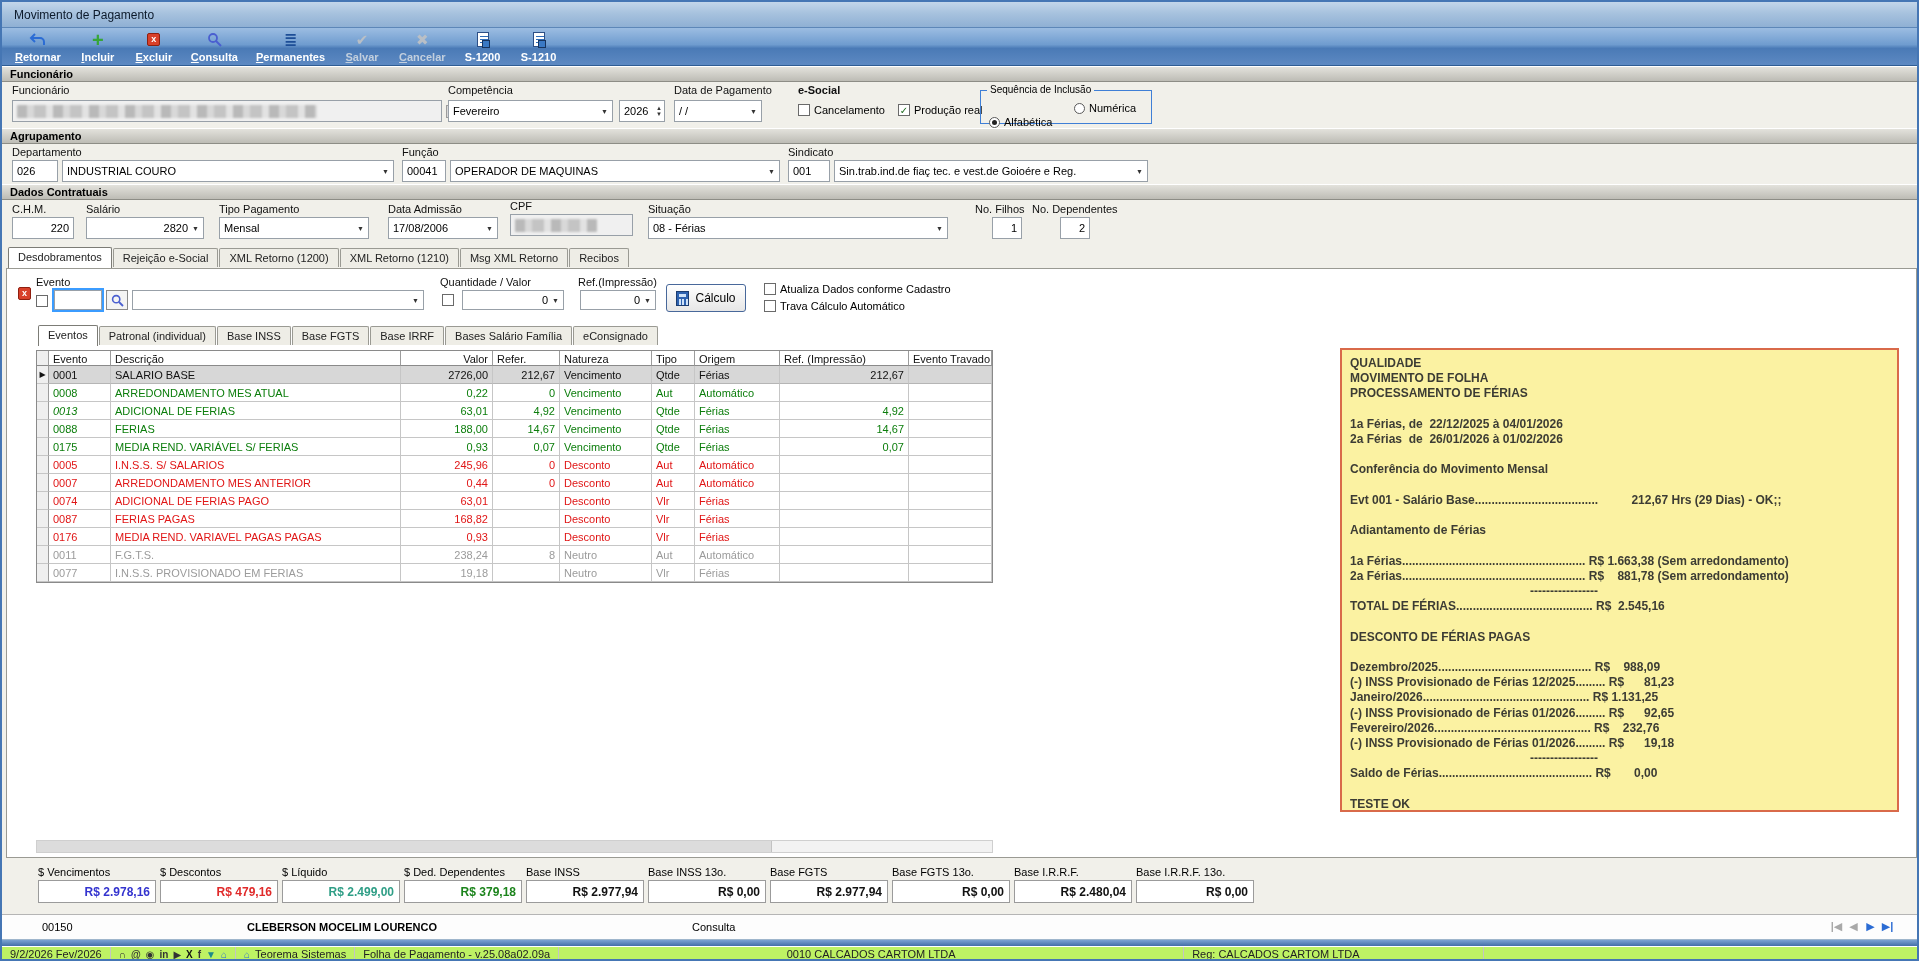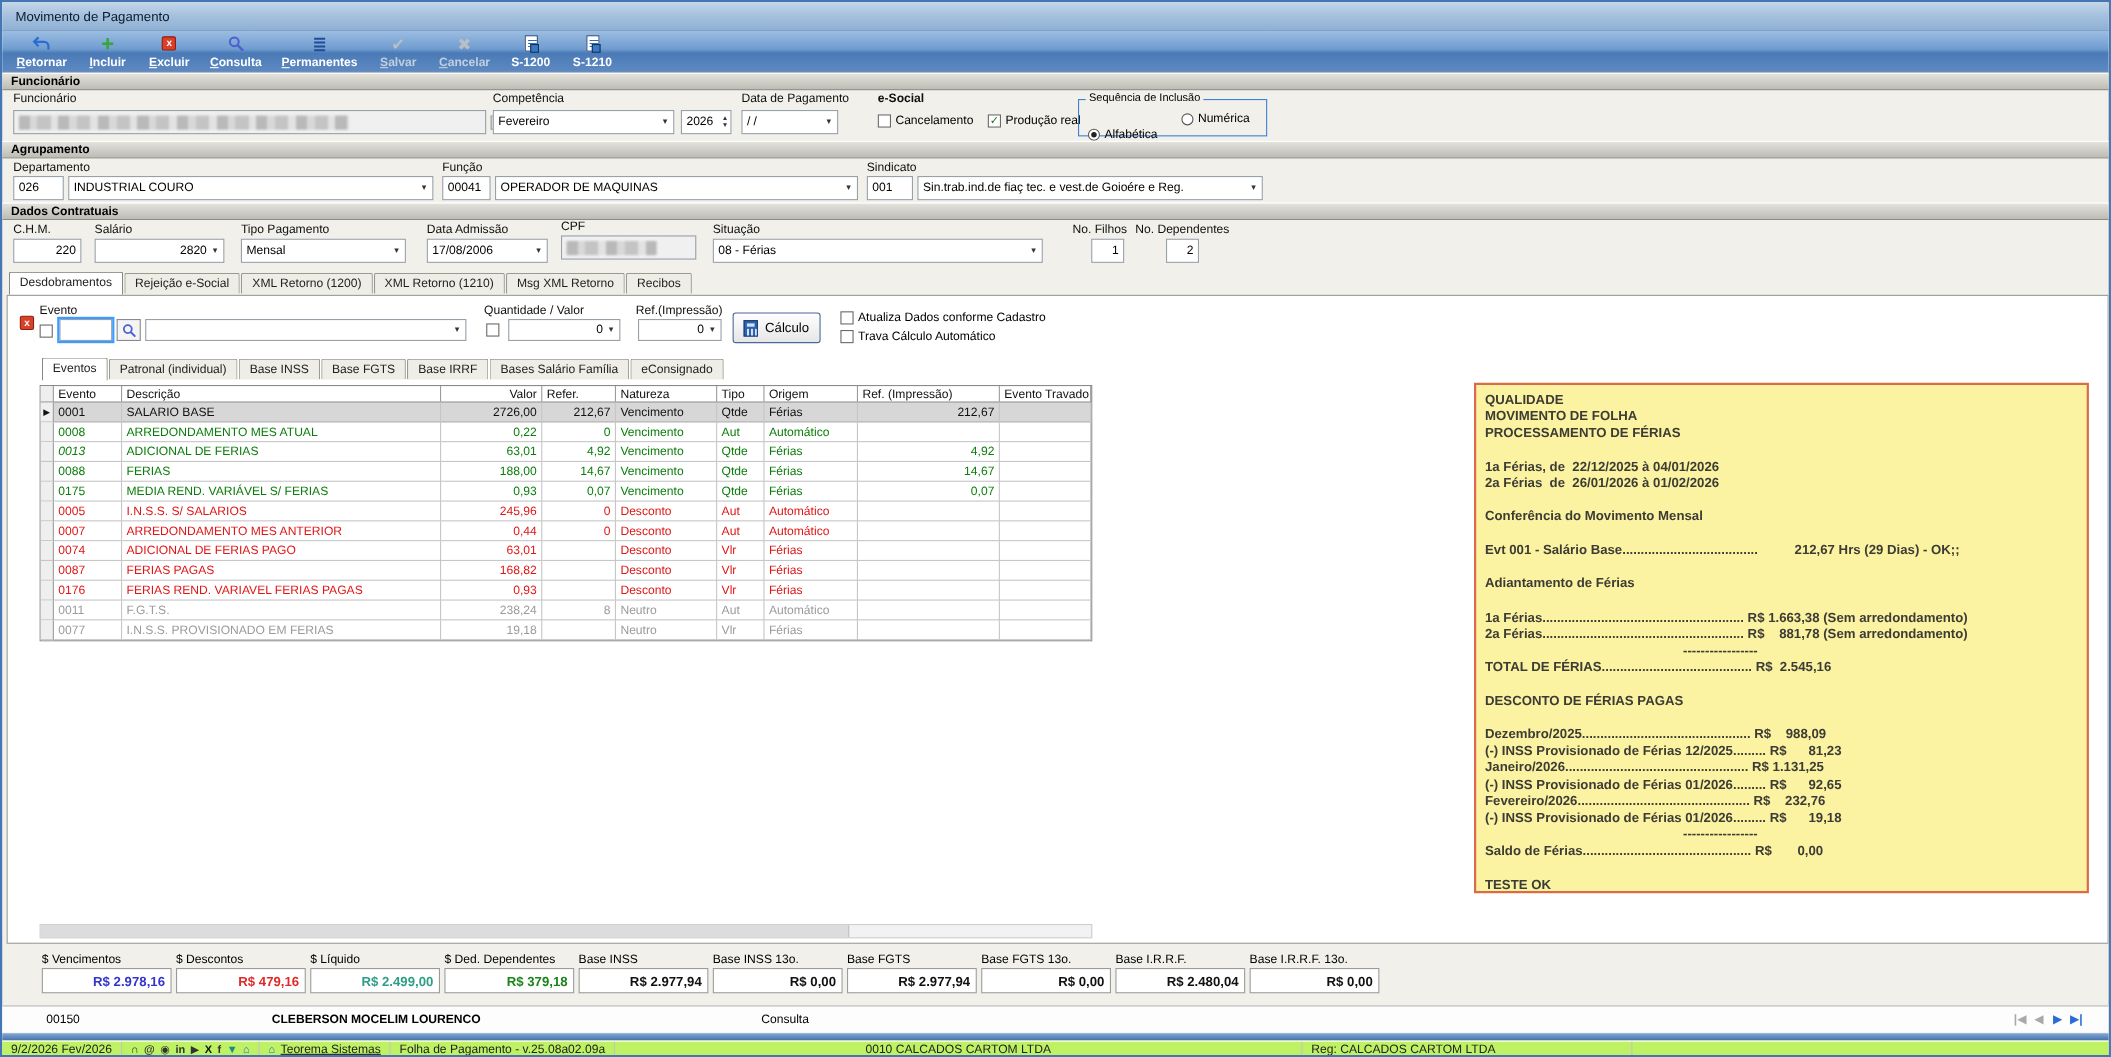--- a/index.html
+++ b/index.html
@@ -443,21 +443,21 @@
           <div class="gcell r" style="color: rgb(224, 22, 22);"></div>
           <div class="gcell" style="color: rgb(224, 22, 22);">Desconto</div>
           <div class="gcell" style="color: rgb(224, 22, 22);">Vlr</div>
           <div class="gcell" style="color: rgb(224, 22, 22);">Férias</div>
           <div class="gcell r" style="color: rgb(224, 22, 22);"></div>
           <div class="gcell" style="color: rgb(224, 22, 22);"></div>
         </div>
         <div class="grow">
           <div class="gcell marker"></div>
           <div class="gcell" style="color: rgb(224, 22, 22);">0176</div>
-          <div class="gcell" style="color: rgb(224, 22, 22);">FERIAS REND. VARIAVEL  FERIAS PAGAS</div>
+          <div class="gcell" style="color: rgb(224, 22, 22);">MEDIA REND. VARIAVEL  PAGAS PAGAS</div>
           <div class="gcell r" style="color: rgb(224, 22, 22);">0,93</div>
           <div class="gcell r" style="color: rgb(224, 22, 22);"></div>
           <div class="gcell" style="color: rgb(224, 22, 22);">Desconto</div>
           <div class="gcell" style="color: rgb(224, 22, 22);">Vlr</div>
           <div class="gcell" style="color: rgb(224, 22, 22);">Férias</div>
           <div class="gcell r" style="color: rgb(224, 22, 22);"></div>
           <div class="gcell" style="color: rgb(224, 22, 22);"></div>
         </div>
         <div class="grow">
           <div class="gcell marker"></div>

